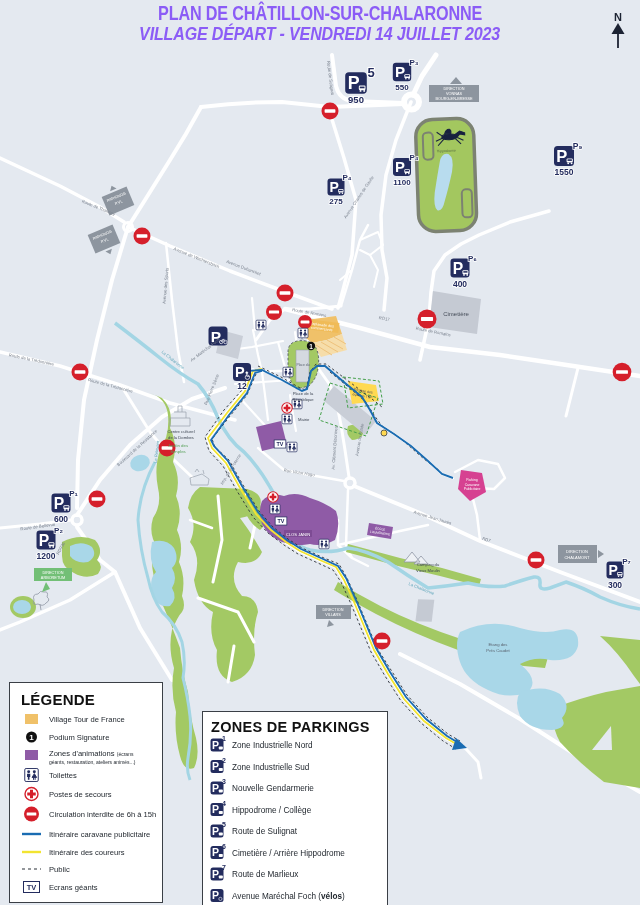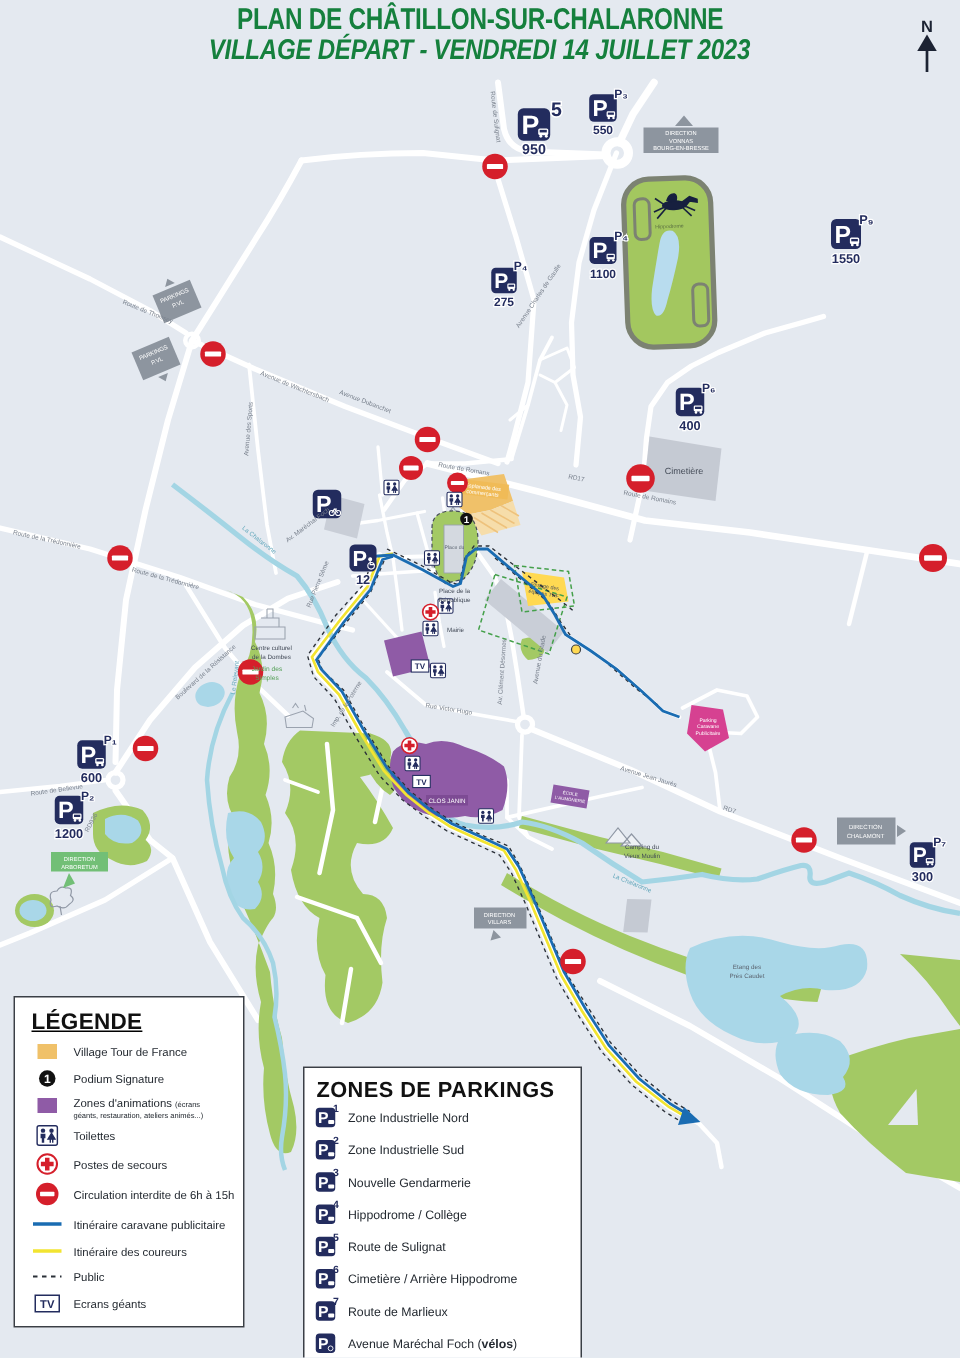--- a/index.html
+++ b/index.html
@@ -1,19 +1,19 @@
 <!DOCTYPE html>
 <html><head>
 <meta charset="utf-8">
 <style>
 html,body{margin:0;padding:0;}
 body{width:640px;height:905px;overflow:hidden;background:#e6ebf2;font-family:"Liberation Sans",sans-serif;position:relative;}
 #map{position:absolute;left:0;top:0;}
 .box{position:absolute;background:#fff;border:1.2px solid #3a3f46;}
-.ttl{position:absolute;width:640px;text-align:center;color:#15803d;font-weight:bold;letter-spacing:-0.2px;z-index:10;}
+.ttl{position:absolute;width:640px;text-align:center;color:#8b5cf6;font-weight:bold;letter-spacing:-0.2px;z-index:10;}
 .box{z-index:10;}
 </style>
 </head>
 <body>
 
 <div class="ttl" style="top:2px;font-size:20px;"><span style="display:inline-block;transform:scaleX(0.81);">PLAN DE CHÂTILLON-SUR-CHALARONNE</span></div>
 
 <div class="ttl" style="top:23px;font-size:19px;font-style:italic;"><span style="display:inline-block;transform:scaleX(0.845);">VILLAGE DÉPART - VENDREDI 14 JUILLET 2023</span></div>
 <svg id="map" width="640" height="905" viewBox="0 0 640 905">
 
@@ -524,21 +524,21 @@
 <text x="178" y="453" text-anchor="middle">Simples</text>
 </g>
 
 <g>
       <text x="618" y="21" font-size="11" font-weight="bold" fill="#1c2333" text-anchor="middle">N</text>
       <line x1="618" y1="48" x2="618" y2="32" stroke="#1c2333" stroke-width="1.8"></line>
       <path d="M611.5,34 L618,23 L624.5,34 Z" fill="#1c2333"></path>
     </g>
 </svg>
 
-<div class="box" style="left:9px;top:664px;width:152px;height:219px;text-decoration:underline;">
+<div class="box" style="left:9px;top:682px;width:152px;height:219px;">
 <div style="font-size:15px;font-weight:bold;color:#111;margin:8px 0 3px 11px;letter-spacing:0.2px;">LÉGENDE</div>
 <svg width="152" height="192" viewBox="0 0 152 192" style="display:block;">
 
 <rect x="15" y="3" width="13" height="10" fill="#f0c169"></rect>
 <text x="39" y="11" font-size="7.6" fill="#232930">Village Tour de France</text>
 
 <circle cx="21.5" cy="26" r="5.5" fill="#111"></circle>
       <text x="21.5" y="28.8" font-size="8" font-weight="bold" fill="#fff" text-anchor="middle">1</text>
 <text x="39" y="29" font-size="7.6" fill="#232930">Podium Signature</text>
 

